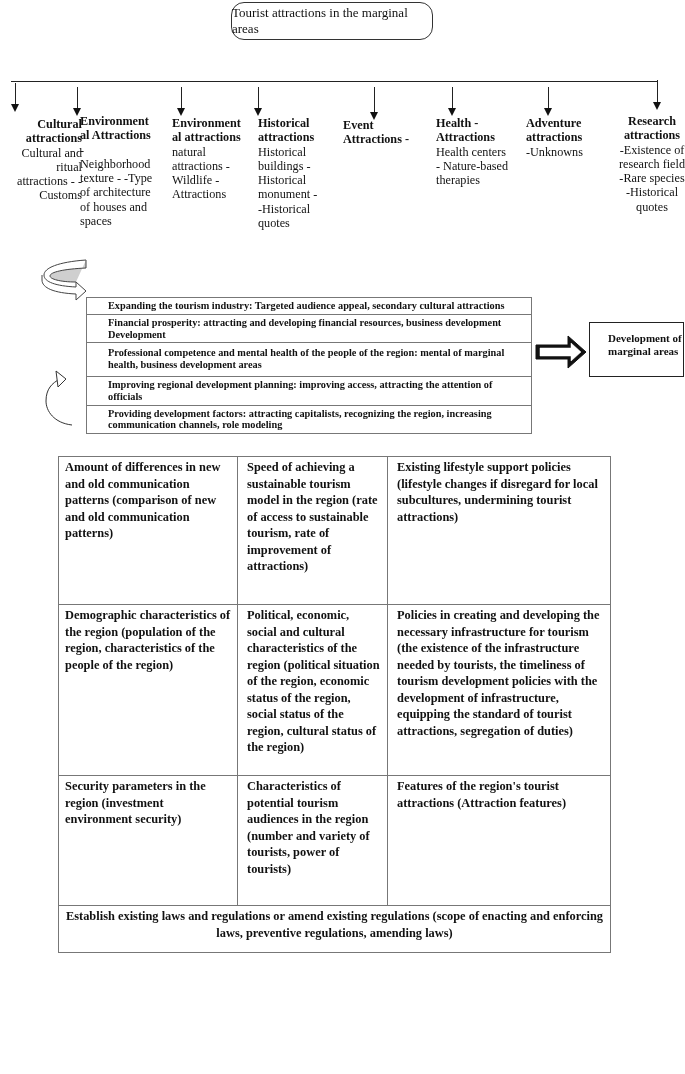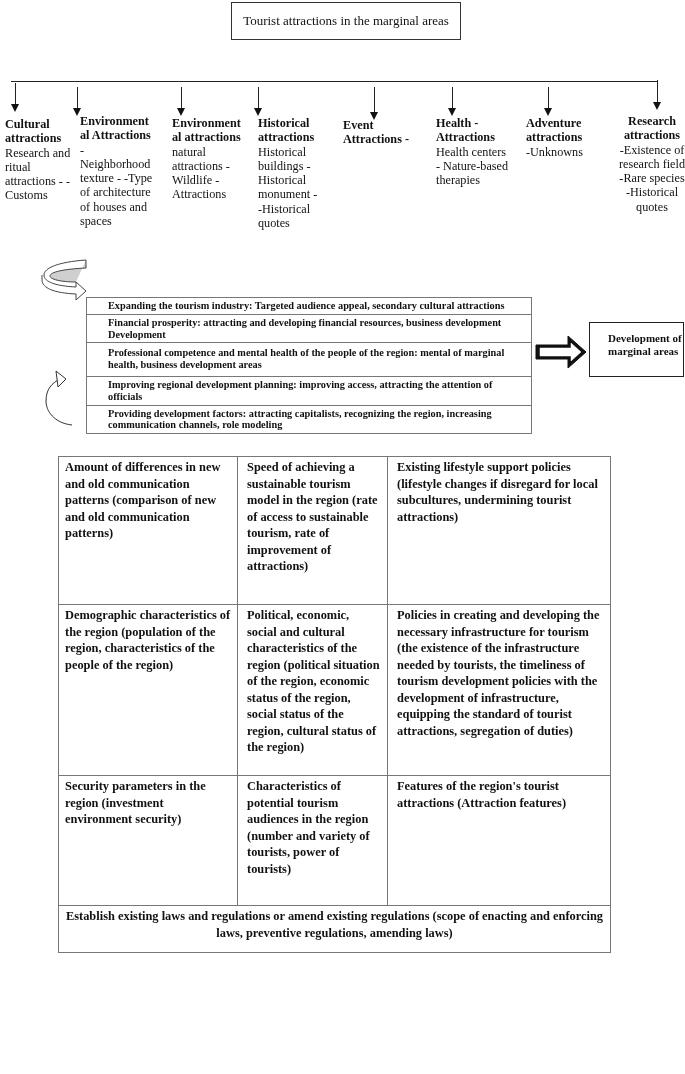--- a/index.html
+++ b/index.html
@@ -1,20 +1,20 @@
 <!DOCTYPE html>
 <html><head>
 <meta charset="utf-8">
 <style>
   html, body { margin: 0; padding: 0; background: #ffffff; }
   body { width: 685px; height: 1074px; position: relative; overflow: hidden;
          font-family: "Liberation Serif", "DejaVu Serif", serif; color: #111; }
   .abs { position: absolute; }
-  .title-box { left: 231px; top: 2px; width: 230px; height: 38px; border: 1px solid #333;
-               border-radius: 0; box-sizing: border-box; display: flex; align-items: center;
+  .title-box { left: 231px; top: 2px; width: 202px; height: 38px; border: 1px solid #333;
+               border-radius: 13px; box-sizing: border-box; display: flex; align-items: center;
                justify-content: center; font-size: 13px; }
   .hline { left: 11px; top: 81px; width: 646px; height: 0; border-top: 1.5px solid #222; }
   .vdrop { width: 0; border-left: 1px solid #222; }
   .arrowhead { width: 0; height: 0; border-left: 4px solid transparent; border-right: 4px solid transparent;
                border-top: 8px solid #111; }
   .cat { font-size: 12.2px; line-height: 14.3px; }
   .cat .h { font-weight: bold; display: block; }
   .cat .d { display: block; white-space: pre-line; }
   .benefit-table { left: 86px; top: 297px; width: 446px; border-collapse: collapse; font-size: 10.3px;
                    font-weight: bold; line-height: 11.8px; }
@@ -54,23 +54,23 @@
 
 <div class="abs vdrop" style="left:452px;top:87px;height:21px;"></div>
 <div class="abs arrowhead" style="left:448px;top:108px;"></div>
 
 <div class="abs vdrop" style="left:548px;top:87px;height:21px;"></div>
 <div class="abs arrowhead" style="left:544px;top:108px;"></div>
 
 <div class="abs vdrop" style="left:657px;top:80px;height:22px;"></div>
 <div class="abs arrowhead" style="left:653px;top:102px;"></div>
 
-<div class="abs cat" style="left:5px;top:117px;width:66px;">
+<div class="abs cat" style="left:16px;top:117px;width:66px;text-align:right;">
   <span class="h">Cultural attractions</span>
-  <span class="d">Research and ritual attractions - -Customs</span>
+  <span class="d">Cultural and ritual attractions - -Customs</span>
 </div>
 <div class="abs cat" style="left:80px;top:114px;width:76px;">
   <span class="h">Environment al Attractions</span>
   <span class="d">- Neighborhood texture - -Type of architecture of houses and spaces</span>
 </div>
 <div class="abs cat" style="left:172px;top:116px;width:76px;">
   <span class="h">Environment al attractions</span>
   <span class="d">natural attractions - Wildlife - Attractions</span>
 </div>
 <div class="abs cat" style="left:258px;top:116px;width:66px;">

